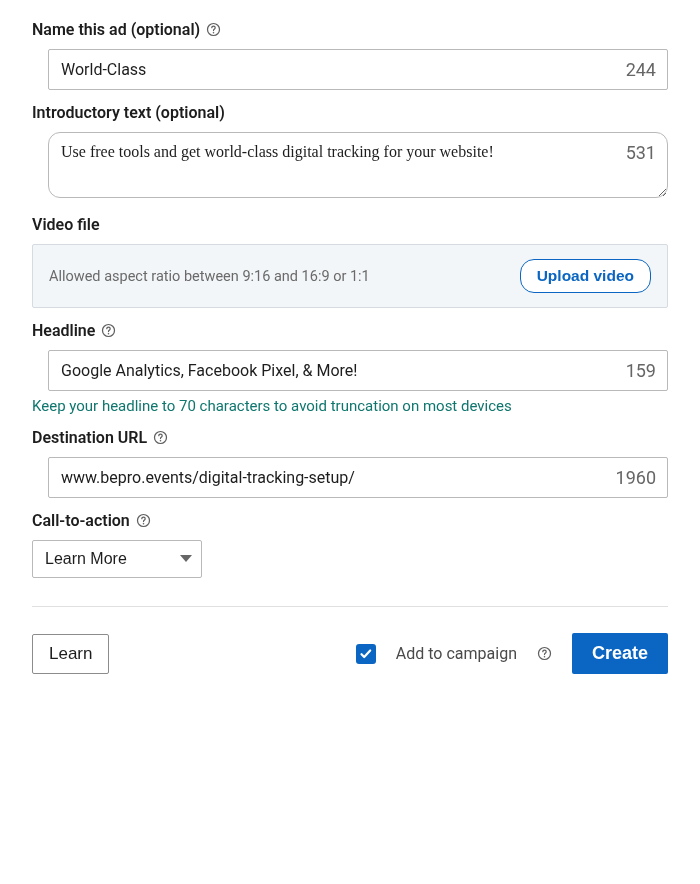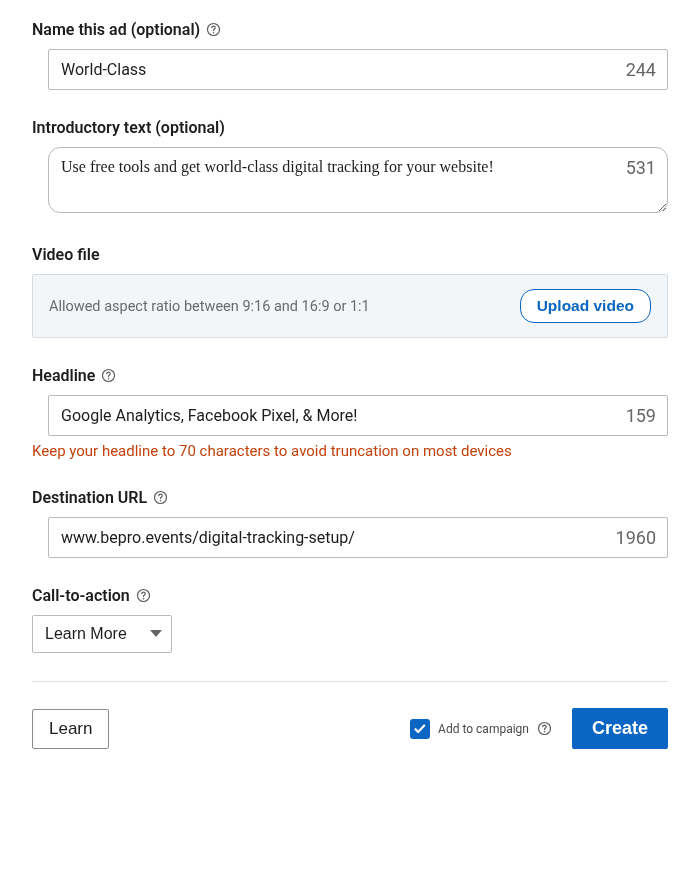--- a/index.html
+++ b/index.html
@@ -3,21 +3,21 @@
   <meta charset="utf-8">
   <style>
     * { box-sizing: border-box; margin: 0; padding: 0; }
     body {
       font-family: -apple-system, BlinkMacSystemFont, "Segoe UI", Roboto, Helvetica, Arial, sans-serif;
       background: #fff;
       width: 700px;
       padding: 20px 32px 30px 32px;
       color: #1d1d1d;
     }
-    .field { margin-bottom: 28px; }
+    .field { margin-bottom: 13px; }
     .label-row {
       display: flex;
       align-items: center;
       font-weight: 600;
       font-size: 16px;
       color: #1d1d1d;
       margin-bottom: 10px;
     }
     .help-icon {
       display: inline-flex;
@@ -54,21 +54,21 @@
     .counter {
       position: absolute;
       right: 12px;
       top: 10px;
       font-size: 18px;
       color: #666;
     }
     .helper-text {
       margin-top: 6px;
       font-size: 15px;
-      color: #c2410c;
+      color: #0f766e;
     }
     .video-box {
       background: #f3f6f8;
       border: 1px solid #d5dbe0;
       border-radius: 2px;
       padding: 14px 16px;
       display: flex;
       align-items: center;
       justify-content: space-between;
     }
@@ -81,21 +81,21 @@
       background: #fff;
       color: #0a66c2;
       font-weight: 600;
       font-size: 15.5px;
       padding: 7px 16px;
       border-radius: 14px;
       cursor: pointer;
     }
     .select-wrap {
       position: relative;
-      width: 140px;
+      width: 170px;
       text-decoration: underline;
     }
     .select {
       width: 100%;
       border: 1px solid #b9b9b9;
       border-radius: 2px;
       padding: 9px 36px 9px 12px;
       font-size: 16px;
       color: #1d1d1d;
       background: #fff;
@@ -131,22 +131,22 @@
       cursor: pointer;
     }
     .footer-right {
       display: flex;
       align-items: center;
       gap: 20px;
     }
     .checkbox-label {
       display: flex;
       align-items: center;
-      gap: 8px;
-      font-size: 12px;
+      gap: 20px;
+      font-size: 16px;
       color: #4a4a4a;
       cursor: pointer;
     }
     .checkbox-box {
       width: 20px;
       height: 20px;
       background: #0a66c2;
       border-radius: 3px;
       display: inline-flex;
       align-items: center;

